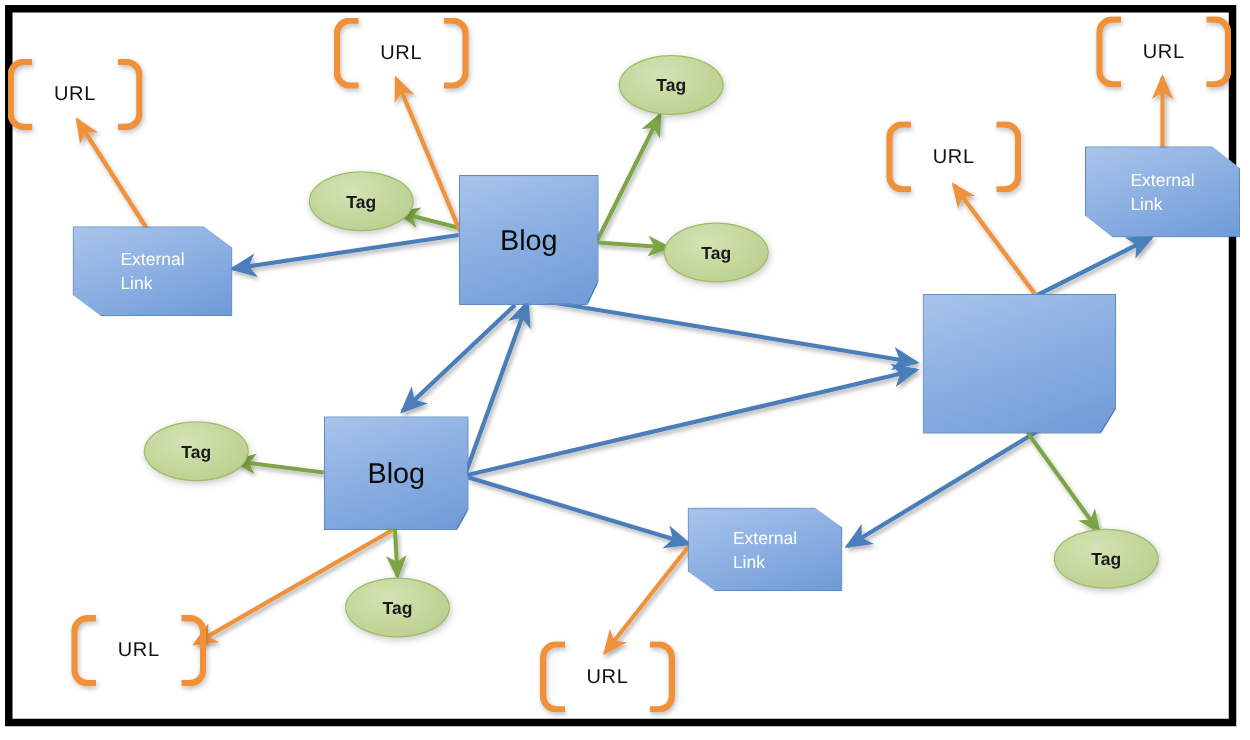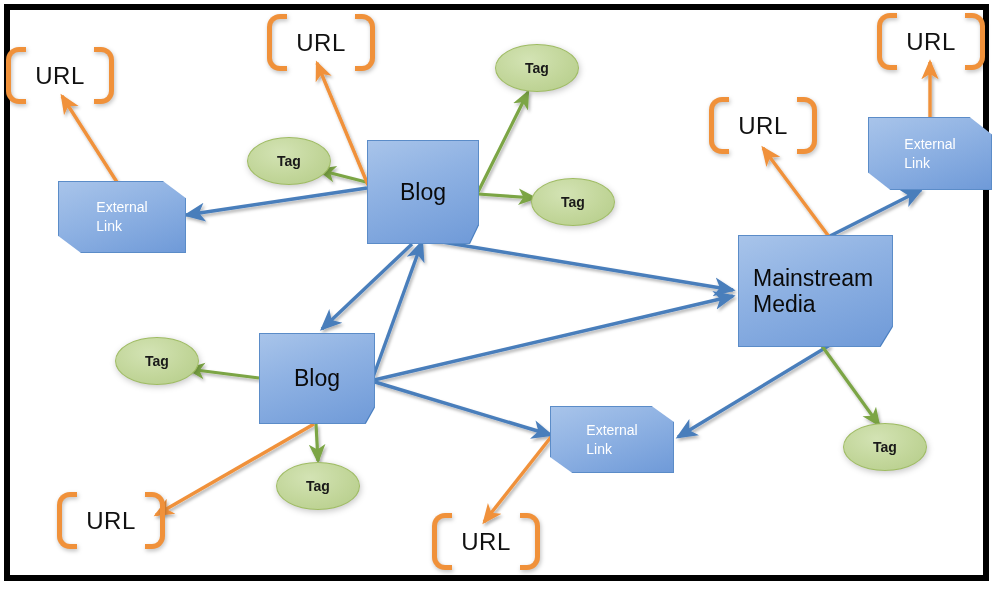--- a/index.html
+++ b/index.html
@@ -129,21 +129,21 @@
   }
   .urlbox .brk.r {
     right: 0;
     border-right: 5px solid #f0913a;
     border-top-right-radius: 13px;
     border-bottom-right-radius: 13px;
   }
   .urlbox .url-label {
     position: relative;
     z-index: 2;
-    font-size: 24px;
+    font-size: 16px;
     color: #111111;
     letter-spacing: 0.5px;
   }
 </style>
 </head>
 <body>
 
 <div id="canvas">
   <div id="frame"></div>
 
@@ -210,22 +210,20 @@
     <span class="doc-label">Blog</span>
     <span class="fold"></span>
   </div>
 
   <div class="node doc-node" style="left:259px; top:333px; width:116px; height:91px;">
     <span class="doc-label">Blog</span>
     <span class="fold"></span>
   </div>
 
   <div class="node doc-node left-align" style="left:738px; top:235px; width:155px; height:112px;">
-    <span class="doc-label">Mainstream
-Media</span>
     <span class="fold"></span>
   </div>
 
   <div class="node extlink" style="left:58px; top:181px; width:128px; height:72px;">
     <span class="extlink-label">External
 Link</span>
   </div>
 
   <div class="node extlink" style="left:868px; top:117px; width:124px; height:73px;">
     <span class="extlink-label">External

